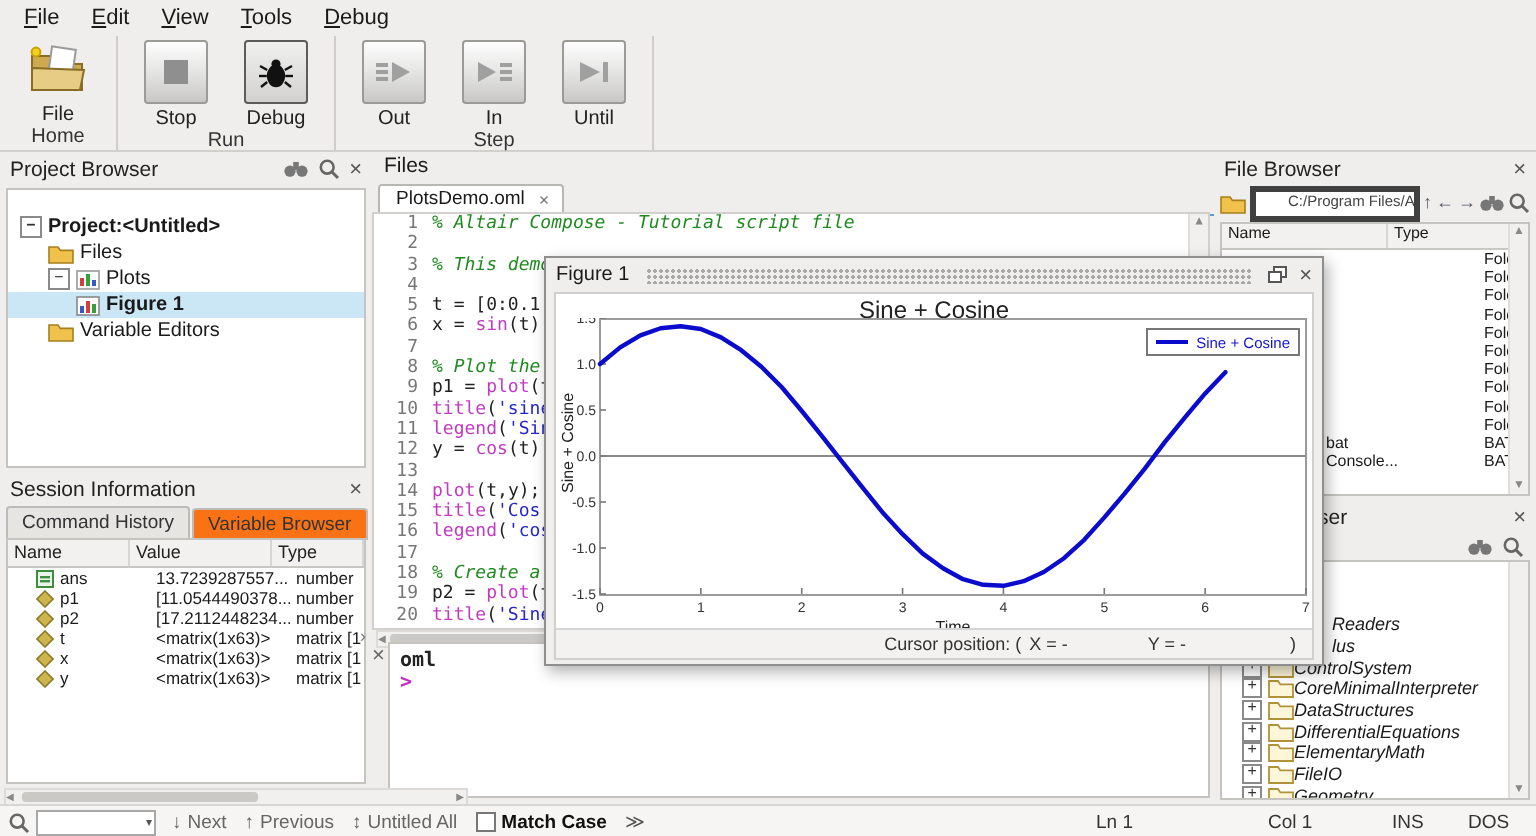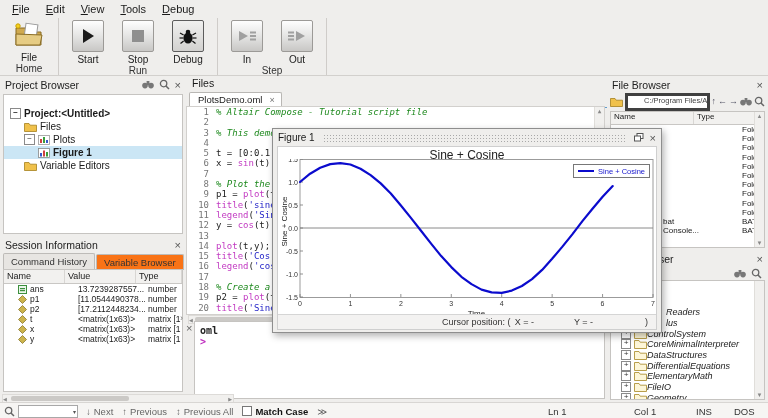--- a/index.html
+++ b/index.html
@@ -159,30 +159,20 @@
             <div class="tb-label">File</div>
           </div>
         </div>
         <div class="tb-group-label">Home</div>
       </div>
       <div class="tb-group">
         <div class="tb-buttons">
           <div class="tb-btn">
             <div class="tb-iconbox">
               <span class="ic">
-                <svg width="16" height="16">
-                  <polygon points="3,1 14,8 3,15" fill="#1b1b1b"></polygon>
-                </svg>
-              </span>
-            </div>
-            <div class="tb-label">Start</div>
-          </div>
-          <div class="tb-btn">
-            <div class="tb-iconbox">
-              <span class="ic">
                 <svg width="14" height="14">
                   <rect x="1" y="1" width="12" height="12" fill="#8f8f8f"></rect>
                 </svg>
               </span>
             </div>
             <div class="tb-label">Stop</div>
           </div>
           <div class="tb-btn">
             <div class="tb-iconbox pressed">
               <span class="ic">
@@ -204,41 +194,52 @@
           </div>
         </div>
         <div class="tb-group-label">Run</div>
       </div>
       <div class="tb-group">
         <div class="tb-buttons">
           <div class="tb-btn">
             <div class="tb-iconbox">
               <span class="ic">
                 <svg width="20" height="14">
+                  <rect x="1" y="2.5" width="6" height="2" fill="#a0a0a0"></rect>
+                  <rect x="1" y="6" width="6" height="2" fill="#a0a0a0"></rect>
+                  <rect x="1" y="9.5" width="6" height="2" fill="#a0a0a0"></rect>
+                  <polygon points="9,2 18,7 9,12" fill="#a0a0a0"></polygon>
+                </svg>
+              </span>
+            </div>
+            <div class="tb-label">Out</div>
+          </div>
+          <div class="tb-btn">
+            <div class="tb-iconbox">
+              <span class="ic">
+                <svg width="20" height="14">
                   <polygon points="2,2 11,7 2,12" fill="#a0a0a0"></polygon>
                   <rect x="13" y="2.5" width="6" height="2" fill="#a0a0a0"></rect>
                   <rect x="13" y="6" width="6" height="2" fill="#a0a0a0"></rect>
                   <rect x="13" y="9.5" width="6" height="2" fill="#a0a0a0"></rect>
                 </svg>
               </span>
             </div>
             <div class="tb-label">In</div>
           </div>
           <div class="tb-btn">
             <div class="tb-iconbox">
               <span class="ic">
-                <svg width="20" height="14">
-                  <rect x="1" y="2.5" width="6" height="2" fill="#a0a0a0"></rect>
-                  <rect x="1" y="6" width="6" height="2" fill="#a0a0a0"></rect>
-                  <rect x="1" y="9.5" width="6" height="2" fill="#a0a0a0"></rect>
-                  <polygon points="9,2 18,7 9,12" fill="#a0a0a0"></polygon>
-                </svg>
-              </span>
-            </div>
-            <div class="tb-label">Out</div>
+                <svg width="18" height="14">
+                  <polygon points="2,2 12,7 2,12" fill="#a0a0a0"></polygon>
+                  <rect x="13.5" y="2" width="2.5" height="10" fill="#a0a0a0"></rect>
+                </svg>
+              </span>
+            </div>
+            <div class="tb-label">Until</div>
           </div>
         </div>
         <div class="tb-group-label">Step</div>
       </div>
     </div>
 
   <div class="panel" id="pb" style="left:0;top:76px;width:186px;height:160px;">
     <div class="panel-header">
       <span>Project Browser</span>
       <span class="hdr-icons">
@@ -725,21 +726,21 @@
     <span class="fb-item">
         <span>↓</span>
         <span>Next</span>
       </span>
     <span class="fb-item">
         <span>↑</span>
         <span>Previous</span>
       </span>
     <span class="fb-item">
         <span>↕</span>
-        <span>Previous All</span>
+        <span>Untitled All</span>
       </span>
     <span class="fb-item">
         <span class="fb-check"></span>
         <span class="match-case">Match Case</span>
       </span>
     <span style="color:#555;">≫</span>
     <span class="sb" id="sb-ln">Ln 1</span>
     <span class="sb" id="sb-col">Col 1</span>
     <span class="sb" id="sb-ins">INS</span>
     <span class="sb" id="sb-dos">DOS</span>

